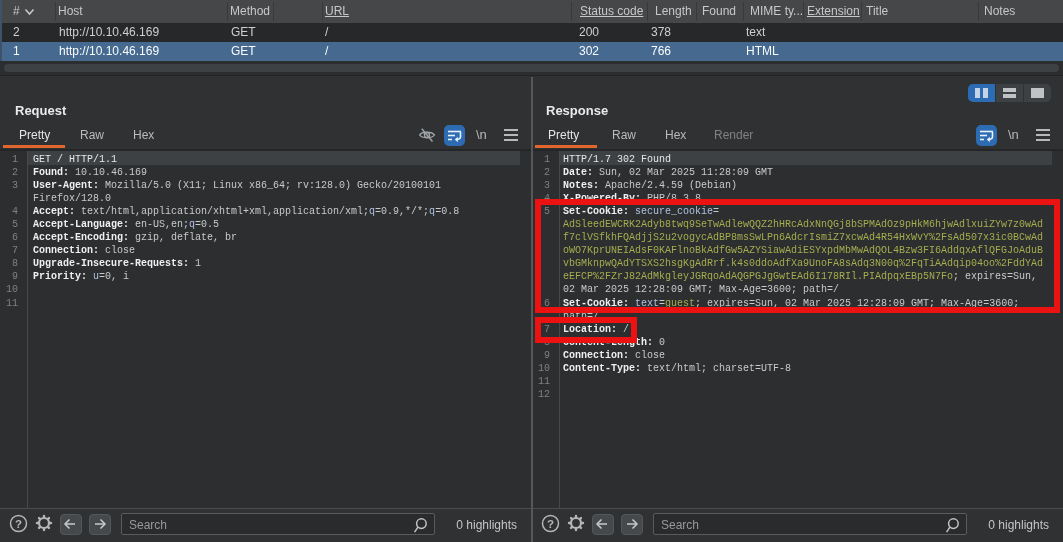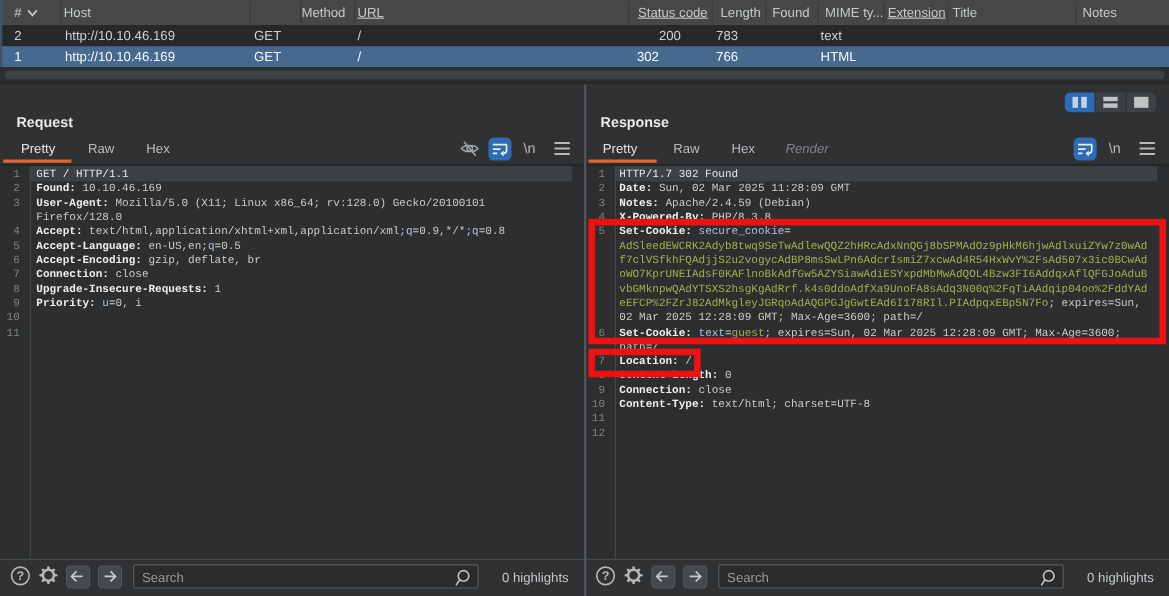--- a/index.html
+++ b/index.html
@@ -46,21 +46,21 @@
 </head>
 <body>
 <div id="root">
 
 <div class="abs" id="thdr"></div>
 <div class="abs hcell" style="left:13px;">#</div>
 <svg class="abs" style="left:24px;top:8px;" width="11" height="8" viewBox="0 0 11 8">
       <polyline points="1.5,1.5 5.5,6 9.5,1.5" fill="none" stroke="#c6c8c9" stroke-width="1.6"></polyline>
     </svg>
 <div class="abs hcell" style="left:58px;">Host</div>
-<div class="abs hcell" style="left:230px;margin-left:44px;">Method</div>
+<div class="abs hcell" style="left:230px;">Method</div>
 <div class="abs hcell" style="left:277px;margin-top:40px;">Edited</div>
 <div class="abs hcell" style="left:325px;text-decoration:underline;">URL</div>
 <div class="abs hcell" style="left:580px;text-decoration:underline;">Status code</div>
 <div class="abs hcell" style="left:655px;">Length</div>
 <div class="abs hcell" style="left:702px;">Found</div>
 <div class="abs hcell" style="left:750px;">MIME ty...</div>
 <div class="abs hcell" style="left:807px;text-decoration:underline;">Extension</div>
 <div class="abs hcell" style="left:866px;">Title</div>
 <div class="abs hcell" style="left:984px;">Notes</div>
 <div class="abs vsep" style="left:55px;"></div>
@@ -73,22 +73,22 @@
 <div class="abs vsep" style="left:743px;"></div>
 <div class="abs vsep" style="left:803px;"></div>
 <div class="abs vsep" style="left:861px;"></div>
 <div class="abs vsep" style="left:978px;"></div>
 
 <div class="abs" id="row2">
   <div class="rcell" style="left:13px;">2</div>
   <div class="rcell" style="left:59px;">http://10.10.46.169</div>
   <div class="rcell" style="left:231px;">GET</div>
   <div class="rcell" style="left:325px;">/</div>
-  <div class="rcell" style="left:599px;">200</div>
-  <div class="rcell" style="left:651px;">783</div>
+  <div class="rcell" style="left:579px;">200</div>
+  <div class="rcell" style="left:651px;">378</div>
   <div class="rcell" style="left:746px;">text</div>
 </div>
 <div class="abs" id="row1">
   <div class="rcell" style="left:13px;">1</div>
   <div class="rcell" style="left:59px;">http://10.10.46.169</div>
   <div class="rcell" style="left:231px;">GET</div>
   <div class="rcell" style="left:325px;">/</div>
   <div class="rcell" style="left:579px;">302</div>
   <div class="rcell" style="left:651px;">766</div>
   <div class="rcell" style="left:746px;">HTML</div>
@@ -195,21 +195,21 @@
 <div class="abs" style="left:975px;top:88px;width:5px;height:10px;background:#c3d4e6;"></div>
 <div class="abs" style="left:983px;top:88px;width:5px;height:10px;background:#c3d4e6;"></div>
 <div class="abs" style="left:1003px;top:88px;width:13px;height:4px;background:#c0c2c4;"></div>
 <div class="abs" style="left:1003px;top:94px;width:13px;height:4px;background:#c0c2c4;"></div>
 <div class="abs" style="left:1031px;top:88px;width:13px;height:10px;background:#c0c2c4;"></div>
 
 <div class="abs ptitle" style="left:546px;top:103px;">Response</div>
 <div class="abs tab tabsel" style="left:548px;top:128px;">Pretty</div>
 <div class="abs tab" style="left:612px;top:128px;">Raw</div>
 <div class="abs tab" style="left:665px;top:128px;">Hex</div>
-<div class="abs tab tabdim" style="left:714px;top:128px;font-style:italic;">Render</div>
+<div class="abs tab tabdim" style="left:714px;top:128px;">Render</div>
 <div class="abs underline" style="left:535px;top:145px;width:62px;"></div>
 
 <div class="abs wrapbtn" style="left:976px;top:125px;"></div>
 <svg class="abs" style="left:976px;top:125px;" width="21" height="21" viewBox="0 0 21 21">
  <line x1="4" y1="6.5" x2="17" y2="6.5" stroke="#e8f0f8" stroke-width="1.6"></line>
  <line x1="4" y1="10.5" x2="11" y2="10.5" stroke="#e8f0f8" stroke-width="1.6"></line>
  <line x1="4" y1="14.5" x2="8" y2="14.5" stroke="#e8f0f8" stroke-width="1.6"></line>
  <path d="M16.5 7 L16.5 11.5 C16.5 13.5 14.5 14.5 12.5 14.5" fill="none" stroke="#e8f0f8" stroke-width="1.6"></path>
  <path d="M13.8 11.8 L10.8 14.5 L13.8 17.2 Z" fill="#e8f0f8"></path>
 </svg>

